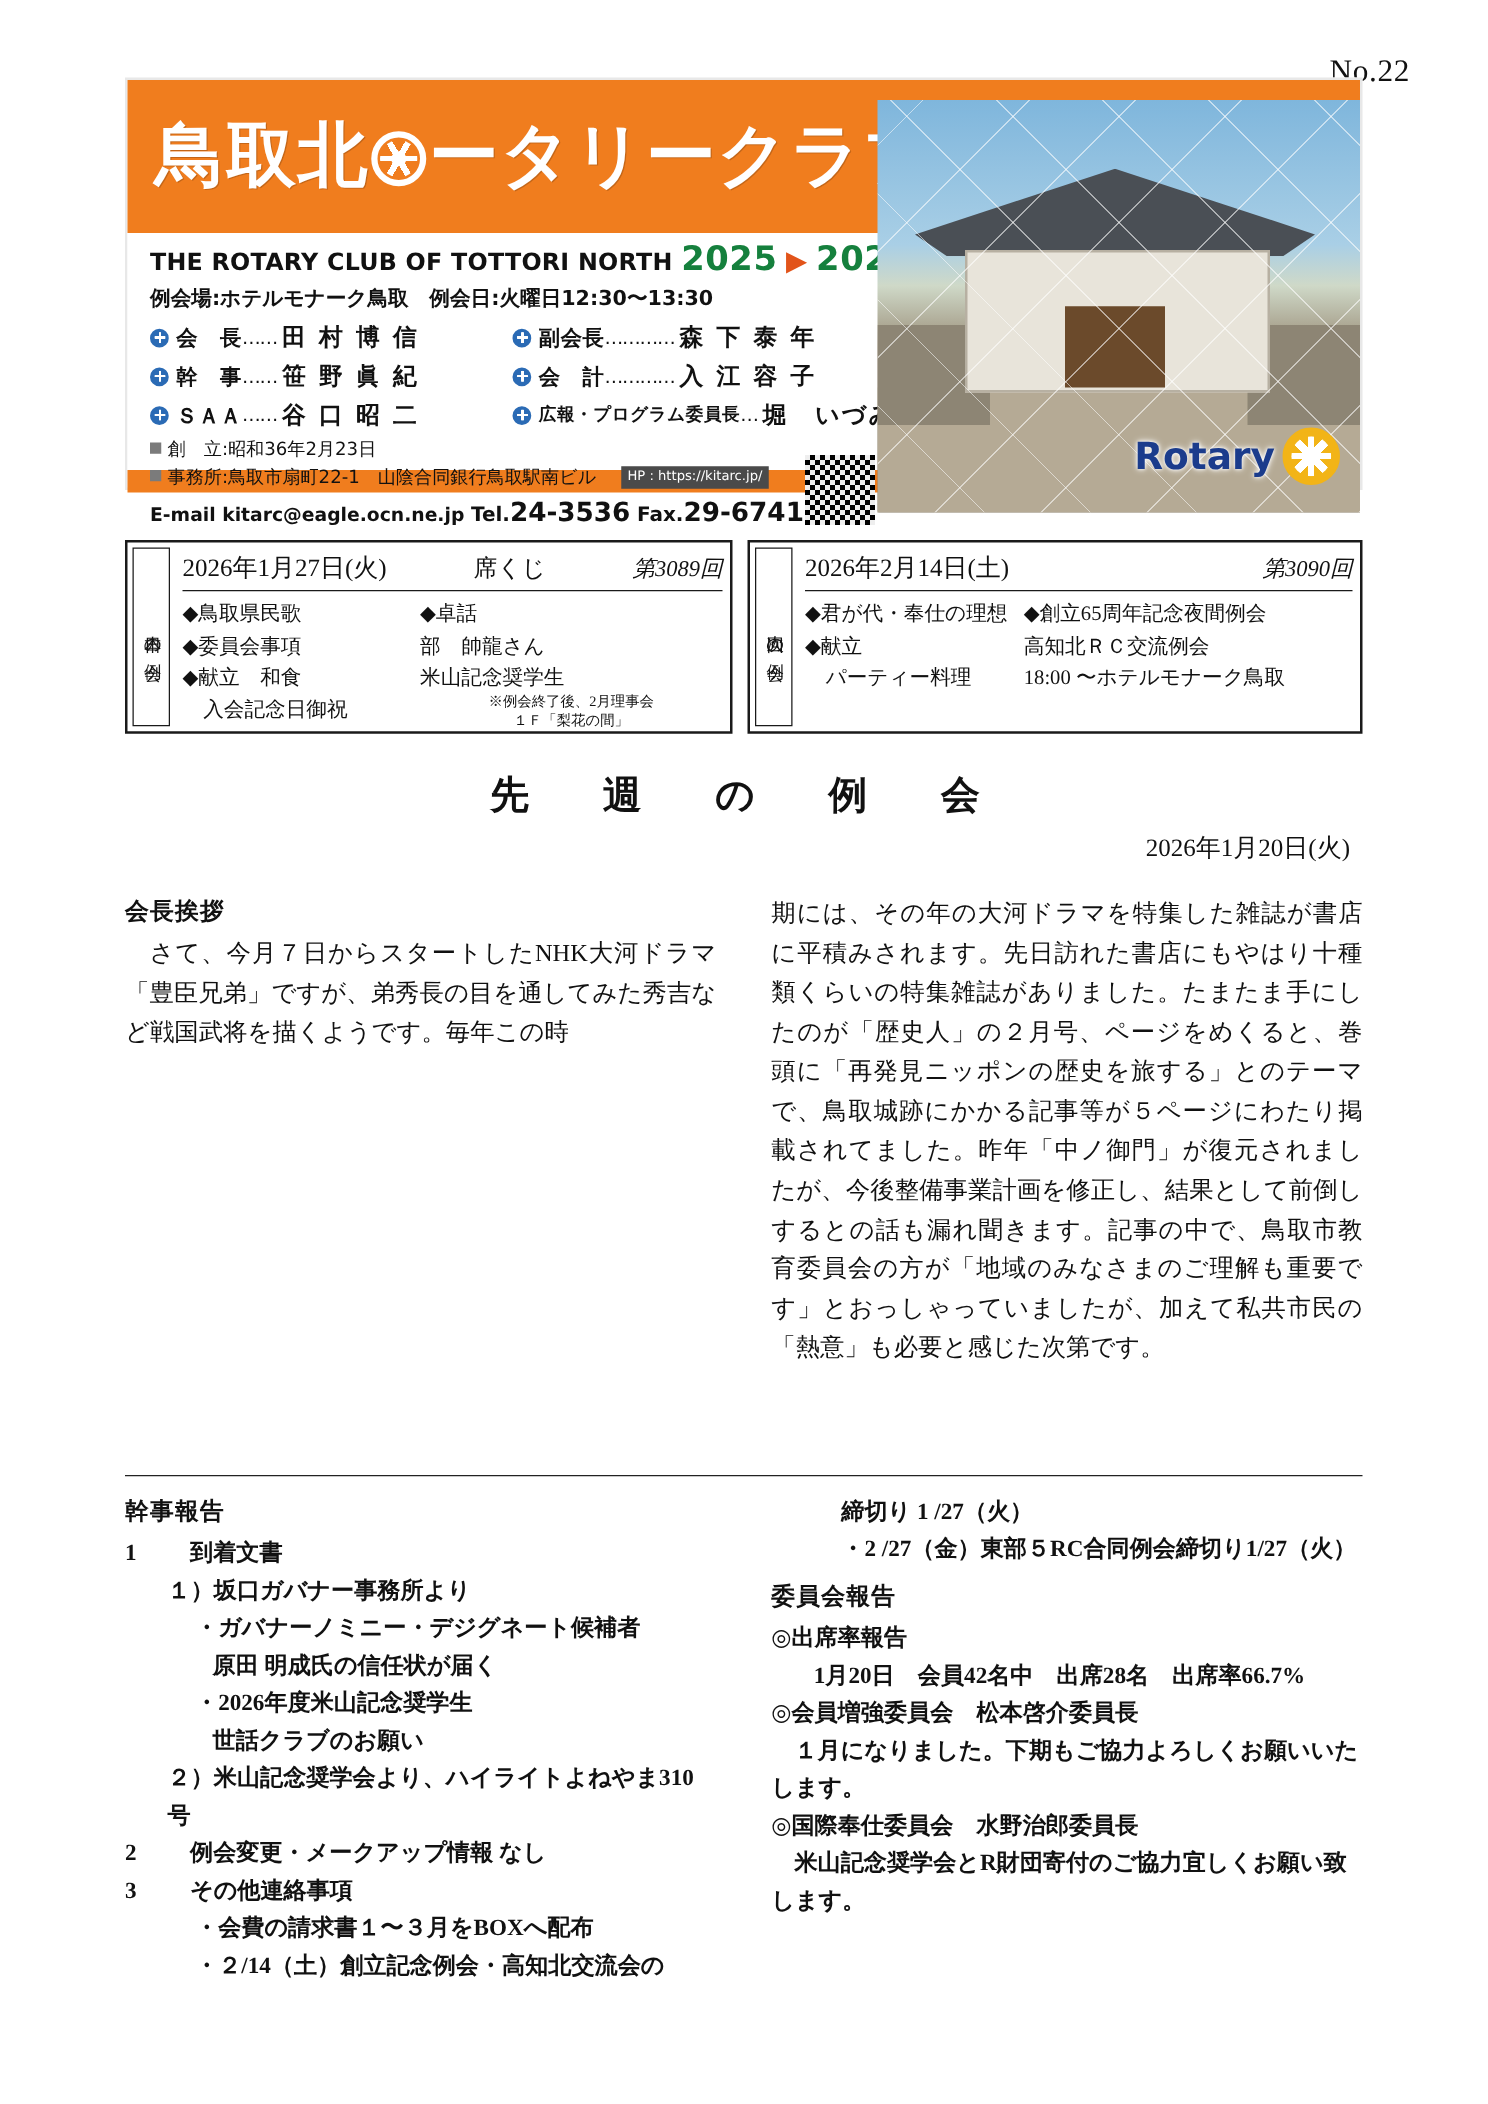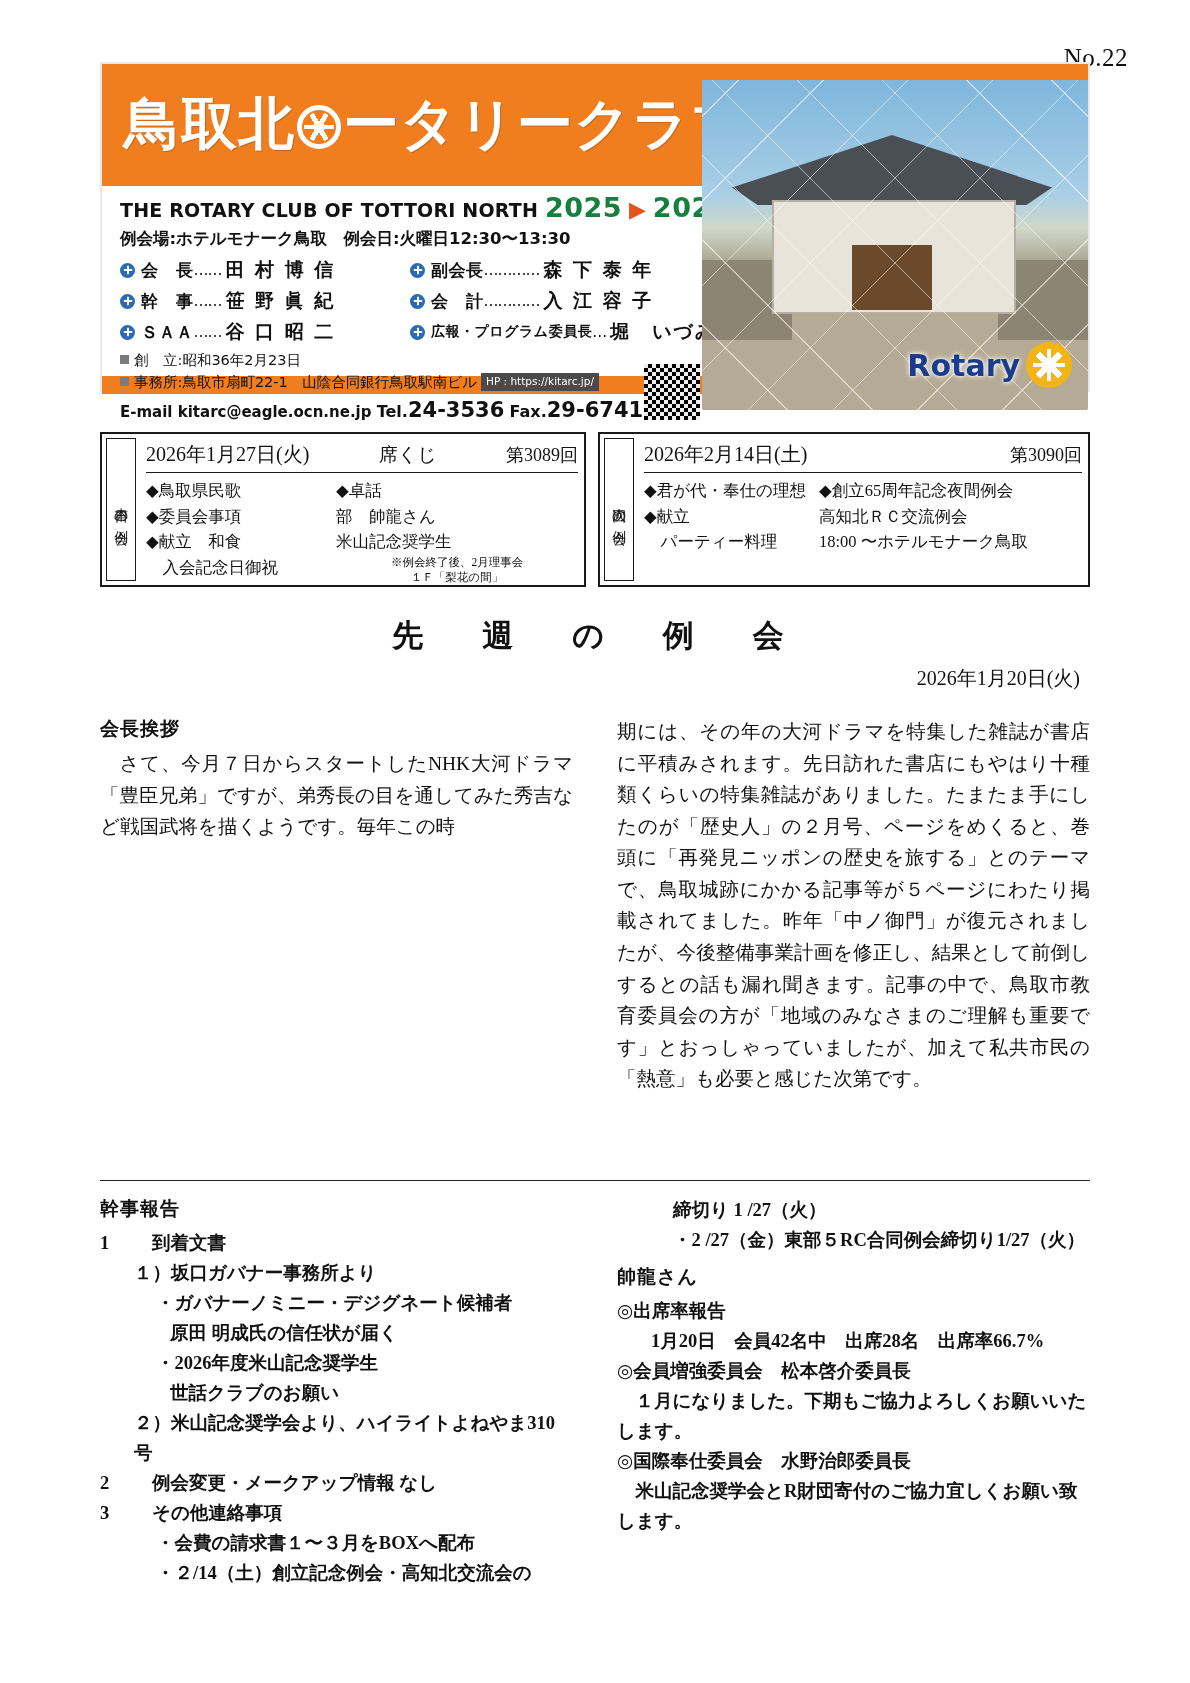--- a/index.html
+++ b/index.html
@@ -199,21 +199,21 @@
     margin-right: 5px;
     vertical-align: 1px;
   }
   .hp-badge {
     display: inline-block;
     background: #4a4a4a;
     color: #fff;
     font-size: 10.5px;
     padding: 1px 5px;
     vertical-align: 2px;
-    margin-left: 4px;
+    margin-left: 20px;
   }
   .email-line {
     margin-top: 4px;
     font-size: 15px;
     font-weight: bold;
   }
   .email-line .tel,
   .email-line .fax { font-size: 16px; }
   .email-line .num { font-size: 21px; }
   .qr {
@@ -365,21 +365,21 @@
   }
   .mb-body { flex: 1 1 auto; padding: 3px 2px 0 4px; }
   .mb-head {
     display: flex;
     justify-content: space-between;
     align-items: baseline;
     font-size: 19px;
     font-family: "Liberation Serif", serif;
   }
   .mb-head .date { font-size: 20px; }
-  .mb-head .count { font-size: 18px; }
+  .mb-head .count { font-size: 18px; font-style: italic; }
   .mb-rule {
     border-bottom: 1px solid #1a1a1a;
     margin: 4px 0 5px 0;
   }
   .mb-lines { font-size: 16.5px; line-height: 1.55; }
   .mb-lines .l { display: flex; }
   .mb-lines .c1 { width: 190px; flex: 0 0 auto; }
   .mb-lines .c1w { width: 175px; flex: 0 0 auto; }
   .mb-lines .c2 { flex: 1 1 auto; }
   .note-small { font-size: 11.5px; line-height: 1.35; }
@@ -682,21 +682,21 @@
         <li class="lv2">・会費の請求書１〜３月をBOXへ配布</li>
         <li class="lv2">・２/14（土）創立記念例会・高知北交流会の</li>
       </ul>
     </div>
 
     <div class="col">
       <ul>
         <li class="lv2">締切り 1 /27（火）</li>
         <li class="lv2">・2 /27（金）東部５RC合同例会締切り1/27（火）</li>
       </ul>
-      <h3 style="margin-top:8px">帥龍さん</h3>
+      <h3 style="margin-top:8px">委員会報告</h3>
       <ul>
         <li class="lv0">◎出席率報告</li>
         <li class="lv1">1月20日　会員42名中　出席28名　出席率66.7%</li>
         <li class="lv0">◎会員増強委員会　松本啓介委員長</li>
         <li class="lv0">
           <span class="para" style="display:block">１月になりました。下期もご協力よろしくお願いいたします。</span>
         </li>
         <li class="lv0">◎国際奉仕委員会　水野治郎委員長</li>
         <li class="lv0">
           <span class="para" style="display:block">米山記念奨学会とR財団寄付のご協力宜しくお願い致します。</span>

